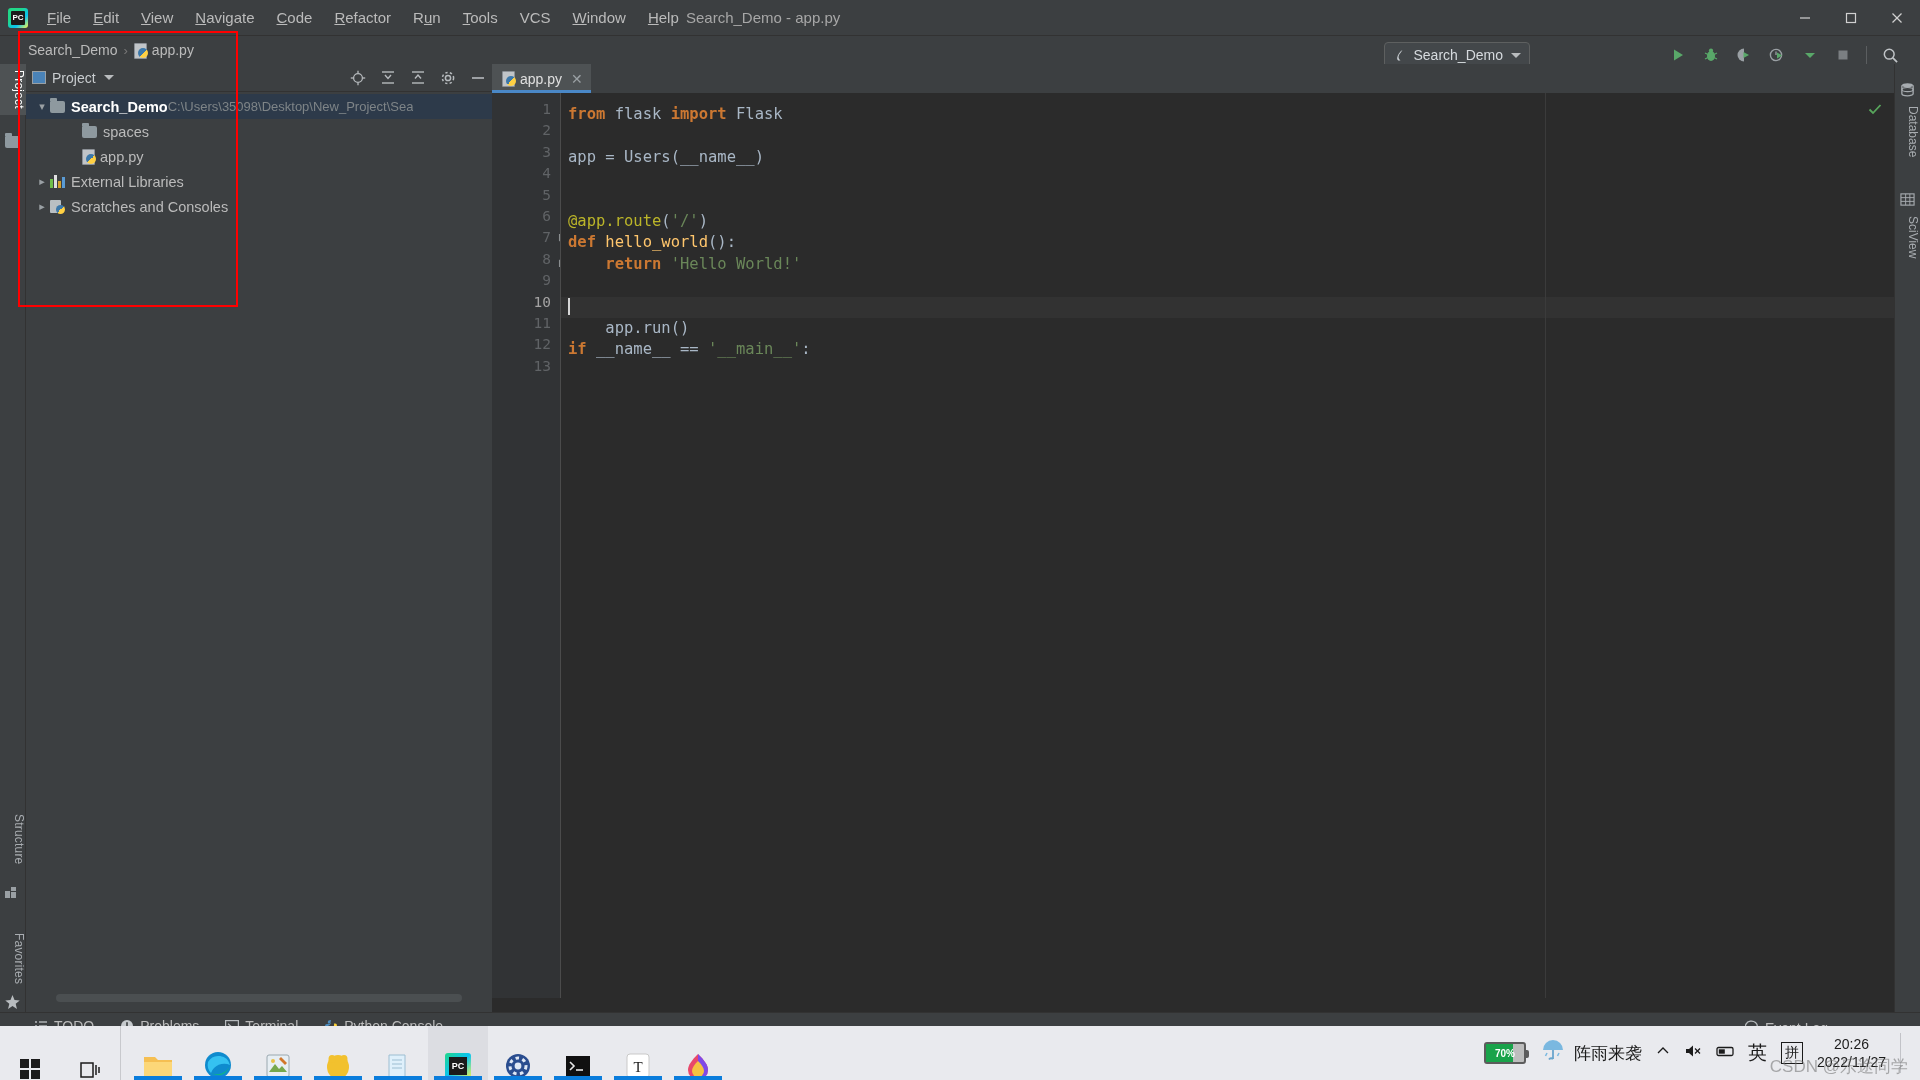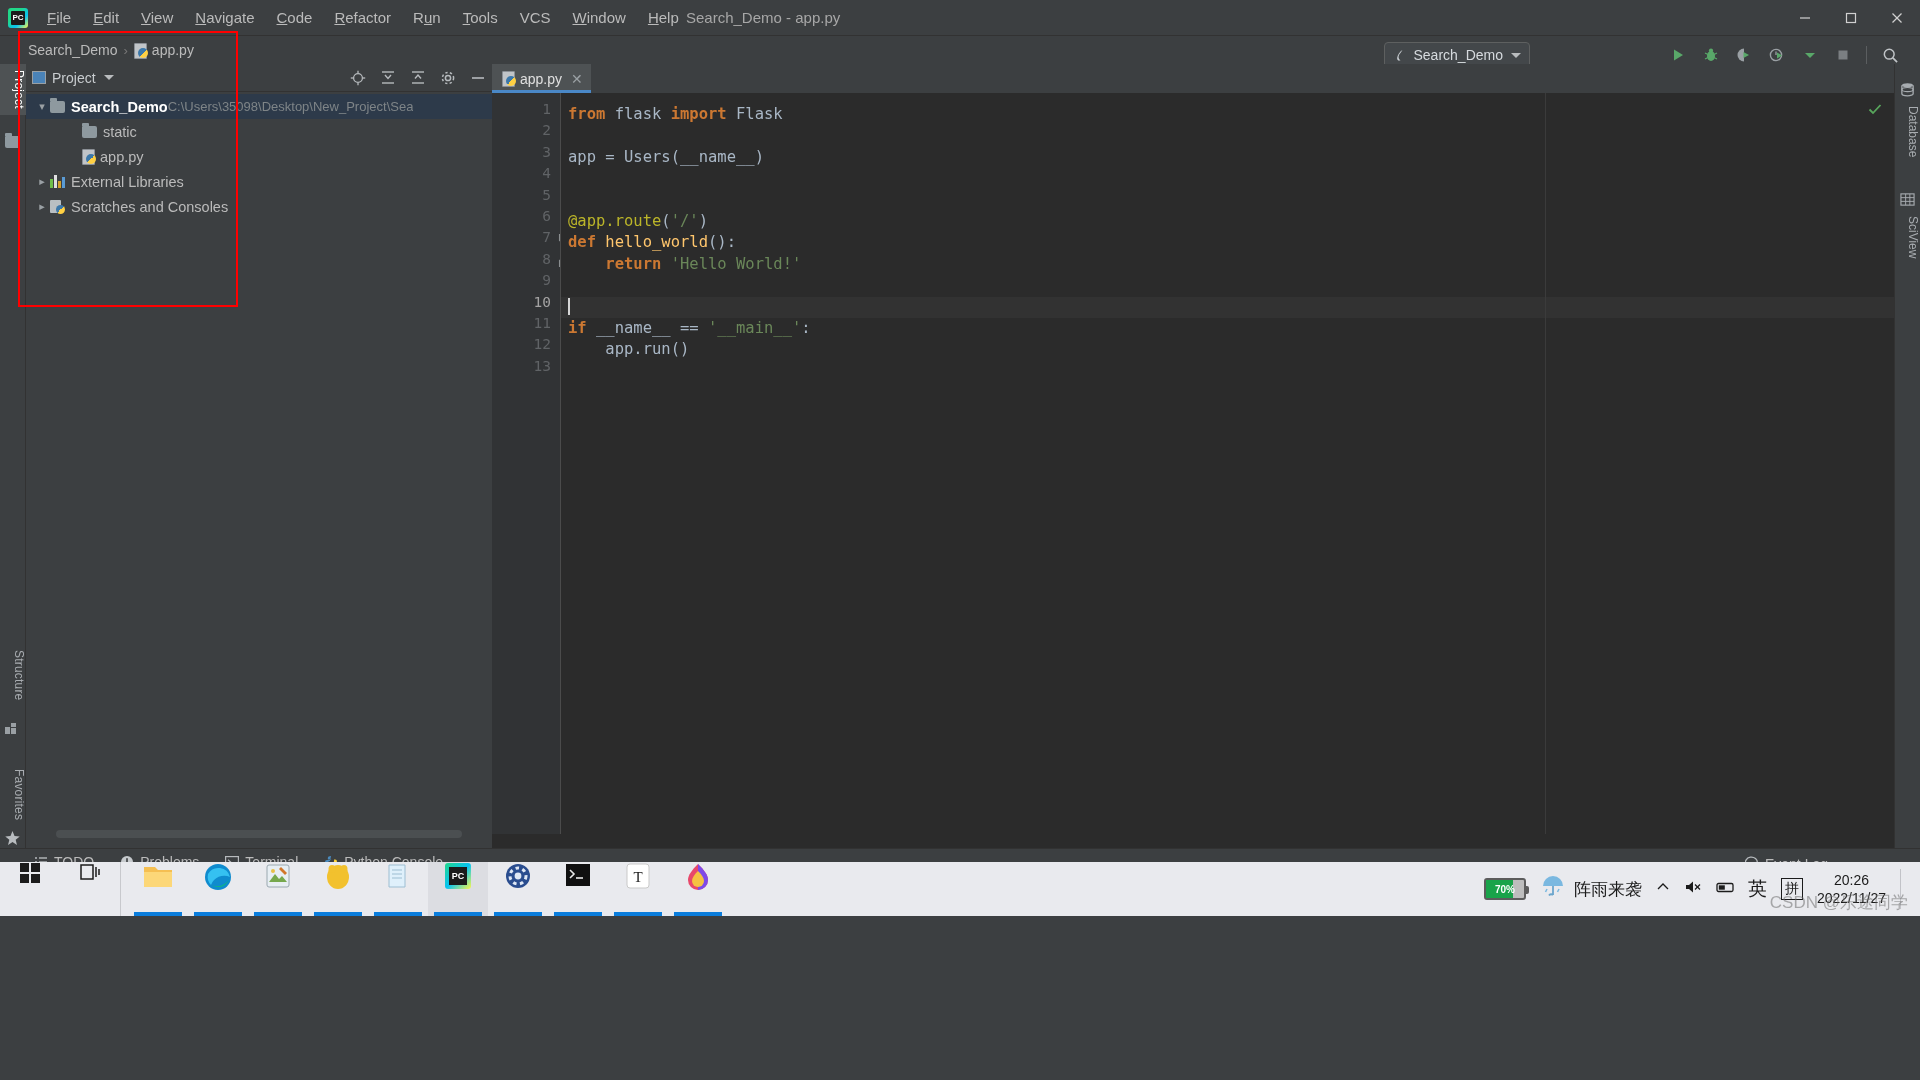--- a/index.html
+++ b/index.html
@@ -1,21 +1,21 @@
 <!DOCTYPE html>
 <html><head>
 <meta charset="utf-8">
 <style>
   * { box-sizing: border-box; margin: 0; padding: 0; }
   html, body {
     width: 1920px; height: 1080px;
     font-family: "Liberation Sans", sans-serif;
     background: #3c3f41; overflow: hidden;
   }
-  .app { position: relative; width: 1920px; height: 916px; }
+  .app { position: relative; width: 1920px; height: 1080px; }
 
   
   .titlebar {
     position: absolute; top: 0; left: 0; width: 1920px; height: 36px;
     background: #3c3f41; display: flex; align-items: center;
     border-bottom: 1px solid #323232;
   }
   .pc-logo {
     width: 20px; height: 20px; margin: 0 8px 0 8px; border-radius: 3px;
     background: linear-gradient(135deg,#21d789 0%,#21d789 35%,#07c3f2 65%,#fcf84a 100%);
@@ -250,21 +250,21 @@
     background: #3c3f41; display: flex; align-items: center;
     color: #bbbbbb; font-size: 14px;
   }
   .status-right { margin-left: auto; display: flex; align-items: center; gap: 22px; padding-right: 16px; }
 
   
   .taskbar {
     position: absolute; left: 0; bottom: 0; width: 1920px; height: 54px;
     background: #e9eaee; display: flex; align-items: center;
   }
-  .tb-item { width: 60px; height: 54px; display: flex; align-items: flex-start; justify-content: center; position: relative; }
+  .tb-item { width: 60px; height: 54px; display: flex; align-items: flex-end; justify-content: center; position: relative; }
   .tb-item.active { background: #dcdde2; }
   .tb-item .bar {
     position: absolute; bottom: 0; left: 6px; right: 6px; height: 4px; background: #0a7ddc;
   }
   .tray { margin-left: auto; display: flex; align-items: center; padding-right: 14px; gap: 14px; }
   .battery {
     width: 42px; height: 22px; border: 2px solid #5c5c5c; border-radius: 3px;
     position: relative; display: flex; align-items: center; justify-content: center;
     background: #bdbdbd;
   }
@@ -482,21 +482,21 @@
 
     <div class="tree">
       <div class="tnode sel">
         <span class="arrow">▾</span>
         <span class="folder gray"></span>
         <span class="bold">Search_Demo</span>
         <span class="path">C:\Users\35098\Desktop\New_Project\Sea</span>
       </div>
       <div class="tnode" style="padding-left:56px;">
         <span class="folder gray"></span>
-        <span>static</span>
+        <span>spaces</span>
       </div>
       <div class="tnode" style="padding-left:56px;">
         <span class="py-ico"></span>
         <span>app.py</span>
       </div>
       <div class="tnode">
         <span class="arrow">▸</span>
         <span class="lib-ico">
           <i style="height:9px;background:#6fbf4a;"></i>
             <i style="height:13px;background:#e0e0e0;"></i>
@@ -567,22 +567,22 @@
         <div class="row"><span class="kw">from</span> flask <span class="kw">import</span> Flask</div>
         <div class="row"></div>
         <div class="row">app = Users(__name__)</div>
         <div class="row"></div>
         <div class="row"></div>
         <div class="row"><span class="dec">@app.route</span>(<span class="str">'/'</span>)</div>
         <div class="row"><span class="kw">def</span> <span class="fn">hello_world</span>():</div>
         <div class="row">    <span class="kw">return</span> <span class="str">'Hello World!'</span></div>
         <div class="row"></div>
         <div class="row cur"><span class="caret-bar"></span></div>
+        <div class="row">    app.run()</div>
         <div class="row"><span class="kw">if</span> __name__ == <span class="str">'__main__'</span>:</div>
-        <div class="row">    app.run()</div>
         <div class="row"></div>
         <div class="right-margin"></div>
         <div class="ok-check">
           <svg width="14" height="14" viewBox="0 0 14 14">
               <path d="M1.5 7.5 L5 11 L12.5 3" fill="none" stroke="#58a65c" stroke-width="1.8"></path>
             </svg>
         </div>
       </div>
     </div>
     <div class="edit-scroll"></div>

